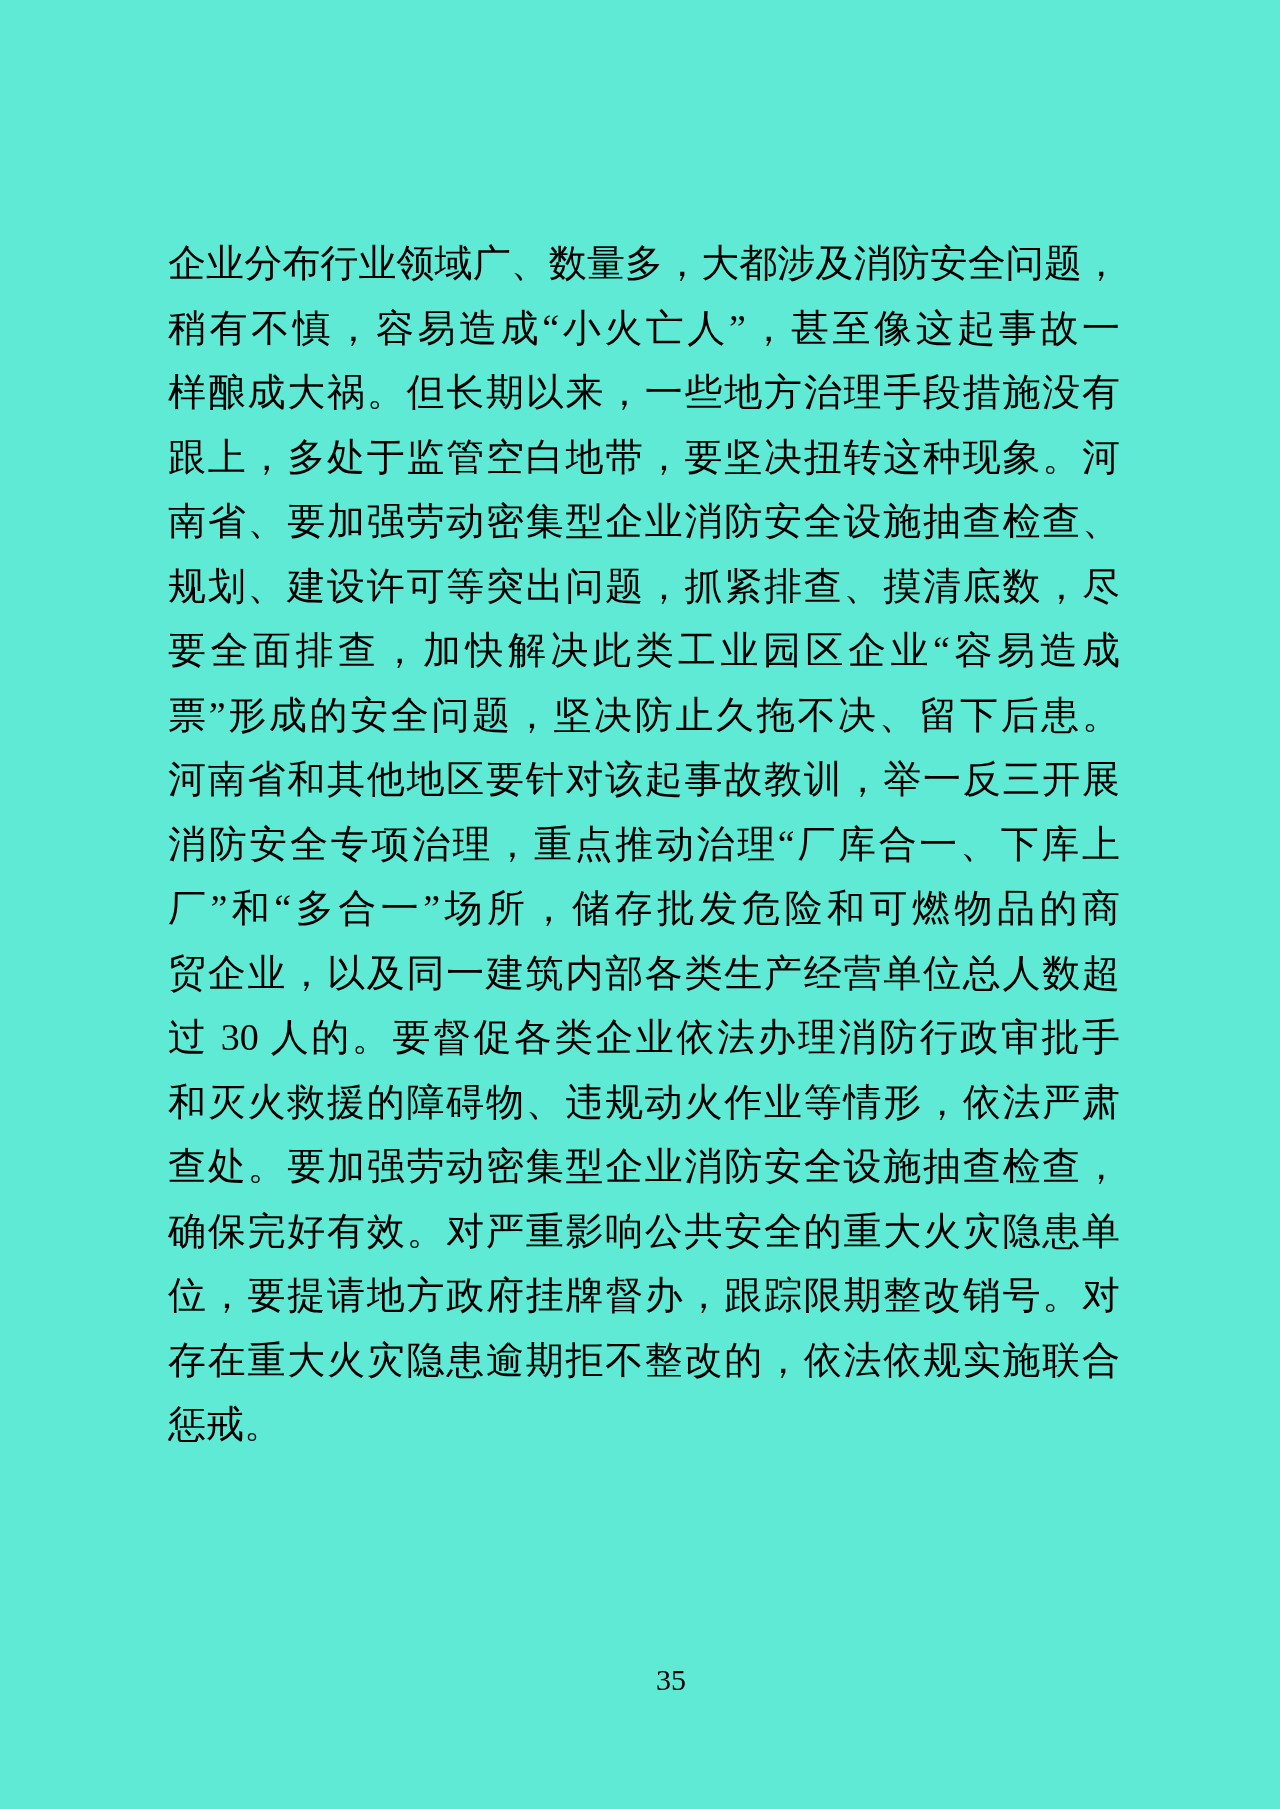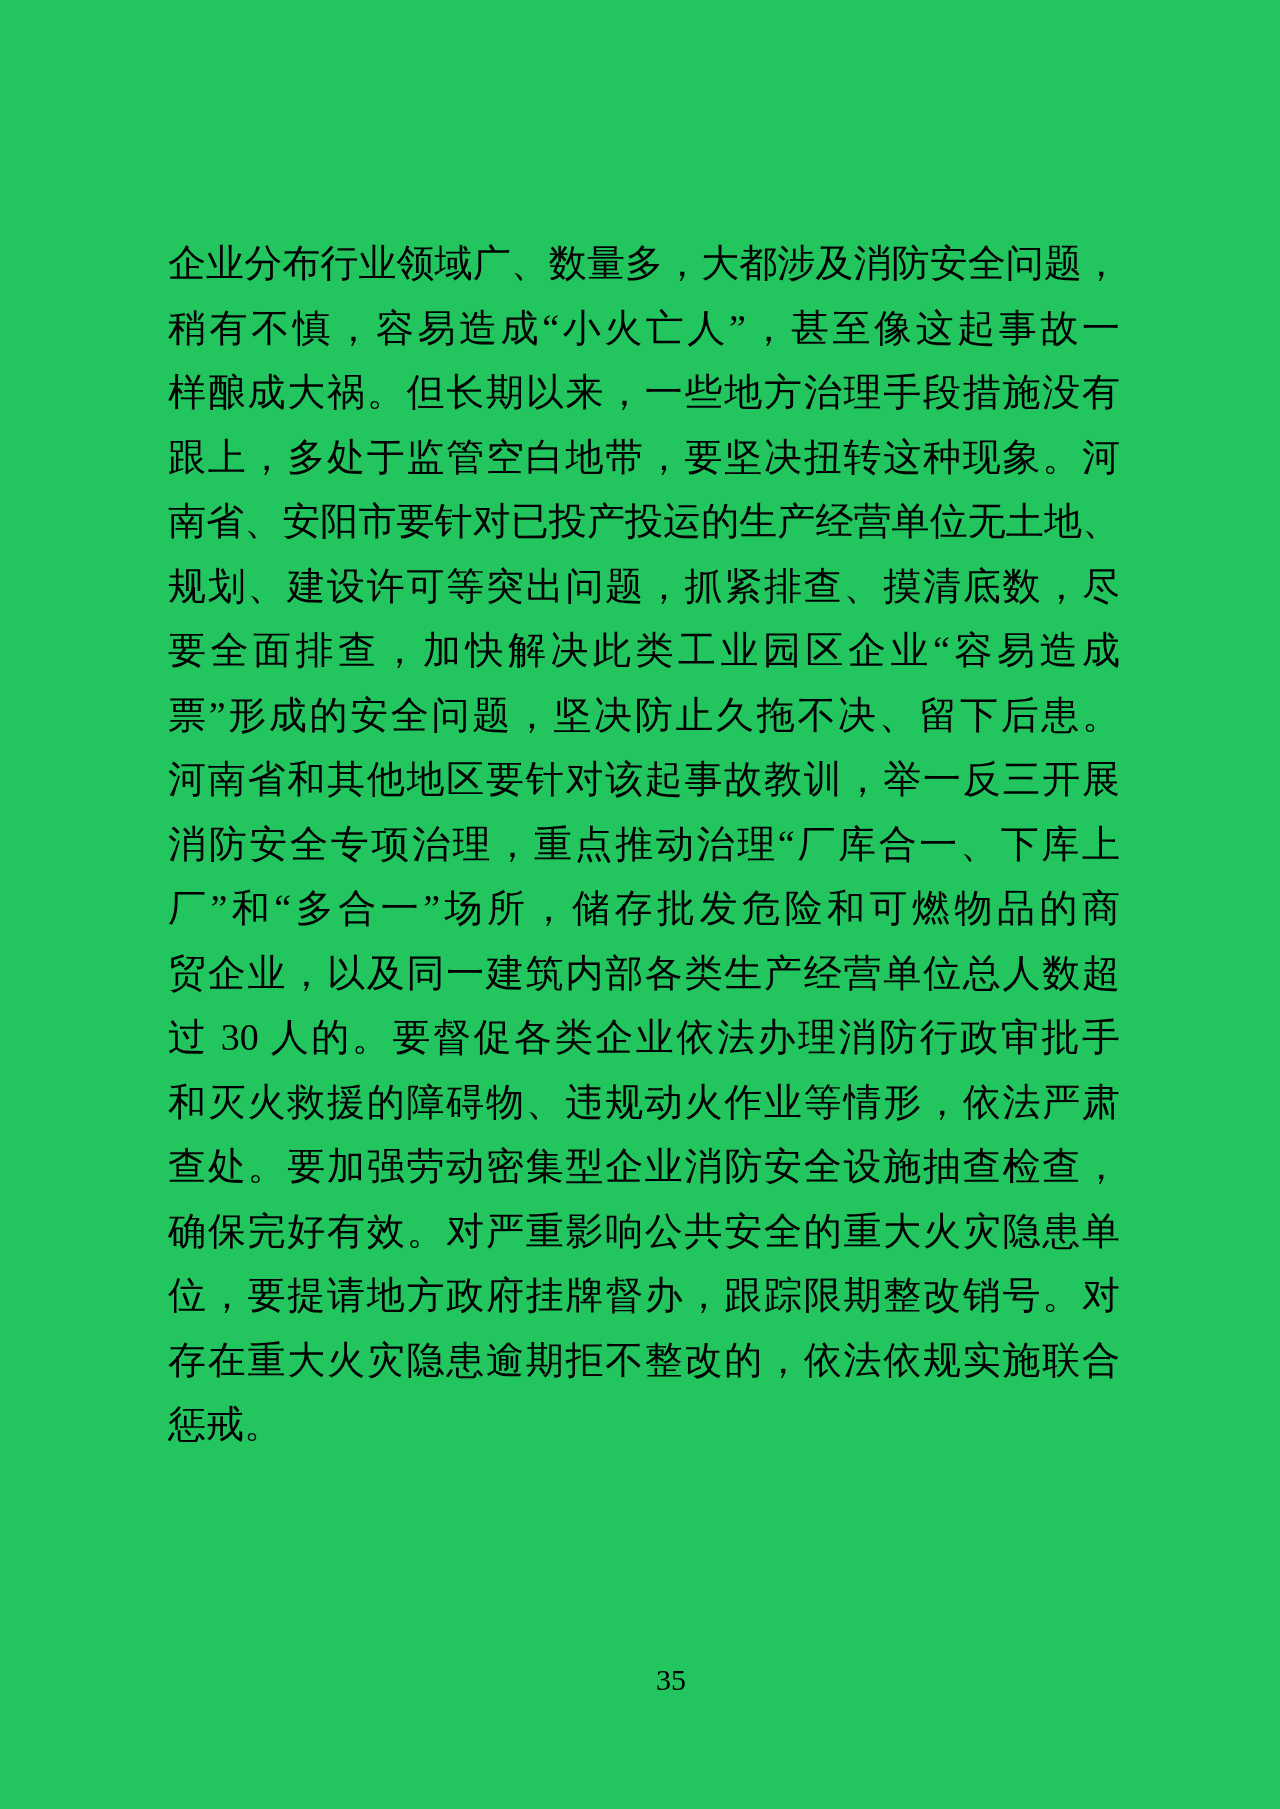--- a/index.html
+++ b/index.html
@@ -14,21 +14,21 @@
     overflow: hidden;
     font-family: "Liberation Serif", serif;
     color: #000000;
   }
   .page {
     position: absolute;
     left: 0;
     top: 0;
     width: 1280px;
     height: 1809px;
-    background: #22c55e;
+    background: #5eead4;
   }
   .text-block {
     position: absolute;
     left: 168px;
     top: 231px;
     width: 952px;
   }
   .line {
     margin: 0;
     padding: 0;
@@ -62,21 +62,21 @@
 </head>
 <body>
 
 <div class="page">
 
   <main class="text-block">
     <p class="line">企业分布行业领域广、数量多，大都涉及消防安全问题，</p>
     <p class="line">稍有不慎，容易造成“小火亡人”，甚至像这起事故一</p>
     <p class="line">样酿成大祸。但长期以来，一些地方治理手段措施没有</p>
     <p class="line">跟上，多处于监管空白地带，要坚决扭转这种现象。河</p>
-    <p class="line">南省、安阳市要针对已投产投运的生产经营单位无土地、</p>
+    <p class="line">南省、要加强劳动密集型企业消防安全设施抽查检查、</p>
     <p class="line">规划、建设许可等突出问题，抓紧排查、摸清底数，尽</p>
     <p class="line">要全面排查，加快解决此类工业园区企业“容易造成</p>
     <p class="line">票”形成的安全问题，坚决防止久拖不决、留下后患。</p>
     <p class="line">河南省和其他地区要针对该起事故教训，举一反三开展</p>
     <p class="line">消防安全专项治理，重点推动治理“厂库合一、下库上</p>
     <p class="line">厂”和“多合一”场所，储存批发危险和可燃物品的商</p>
     <p class="line">贸企业，以及同一建筑内部各类生产经营单位总人数超</p>
     <p class="line">过 30 人的。要督促各类企业依法办理消防行政审批手续，</p>
     <p class="line">和灭火救援的障碍物、违规动火作业等情形，依法严肃</p>
     <p class="line">查处。要加强劳动密集型企业消防安全设施抽查检查，</p>

